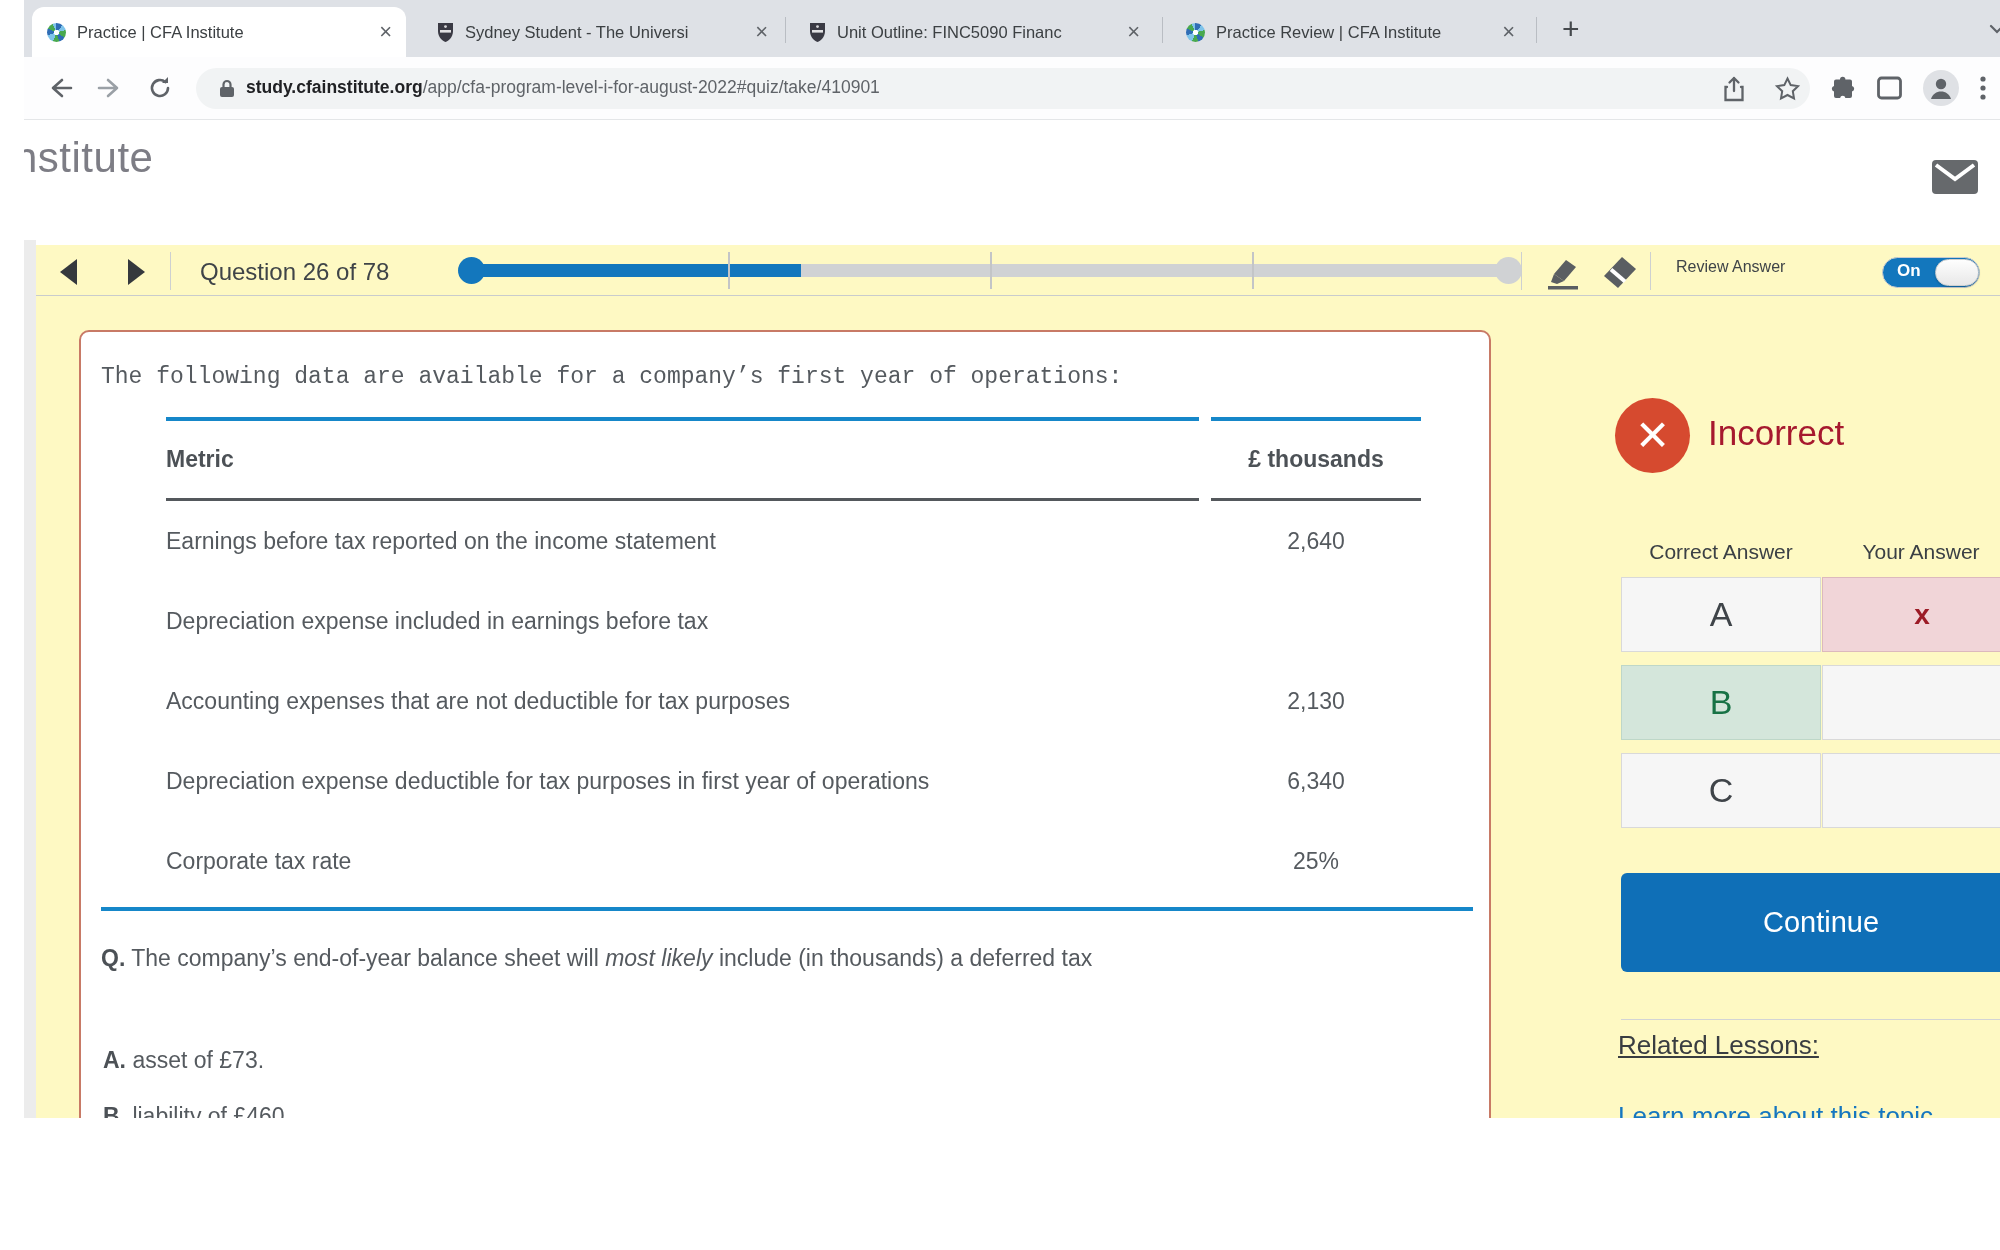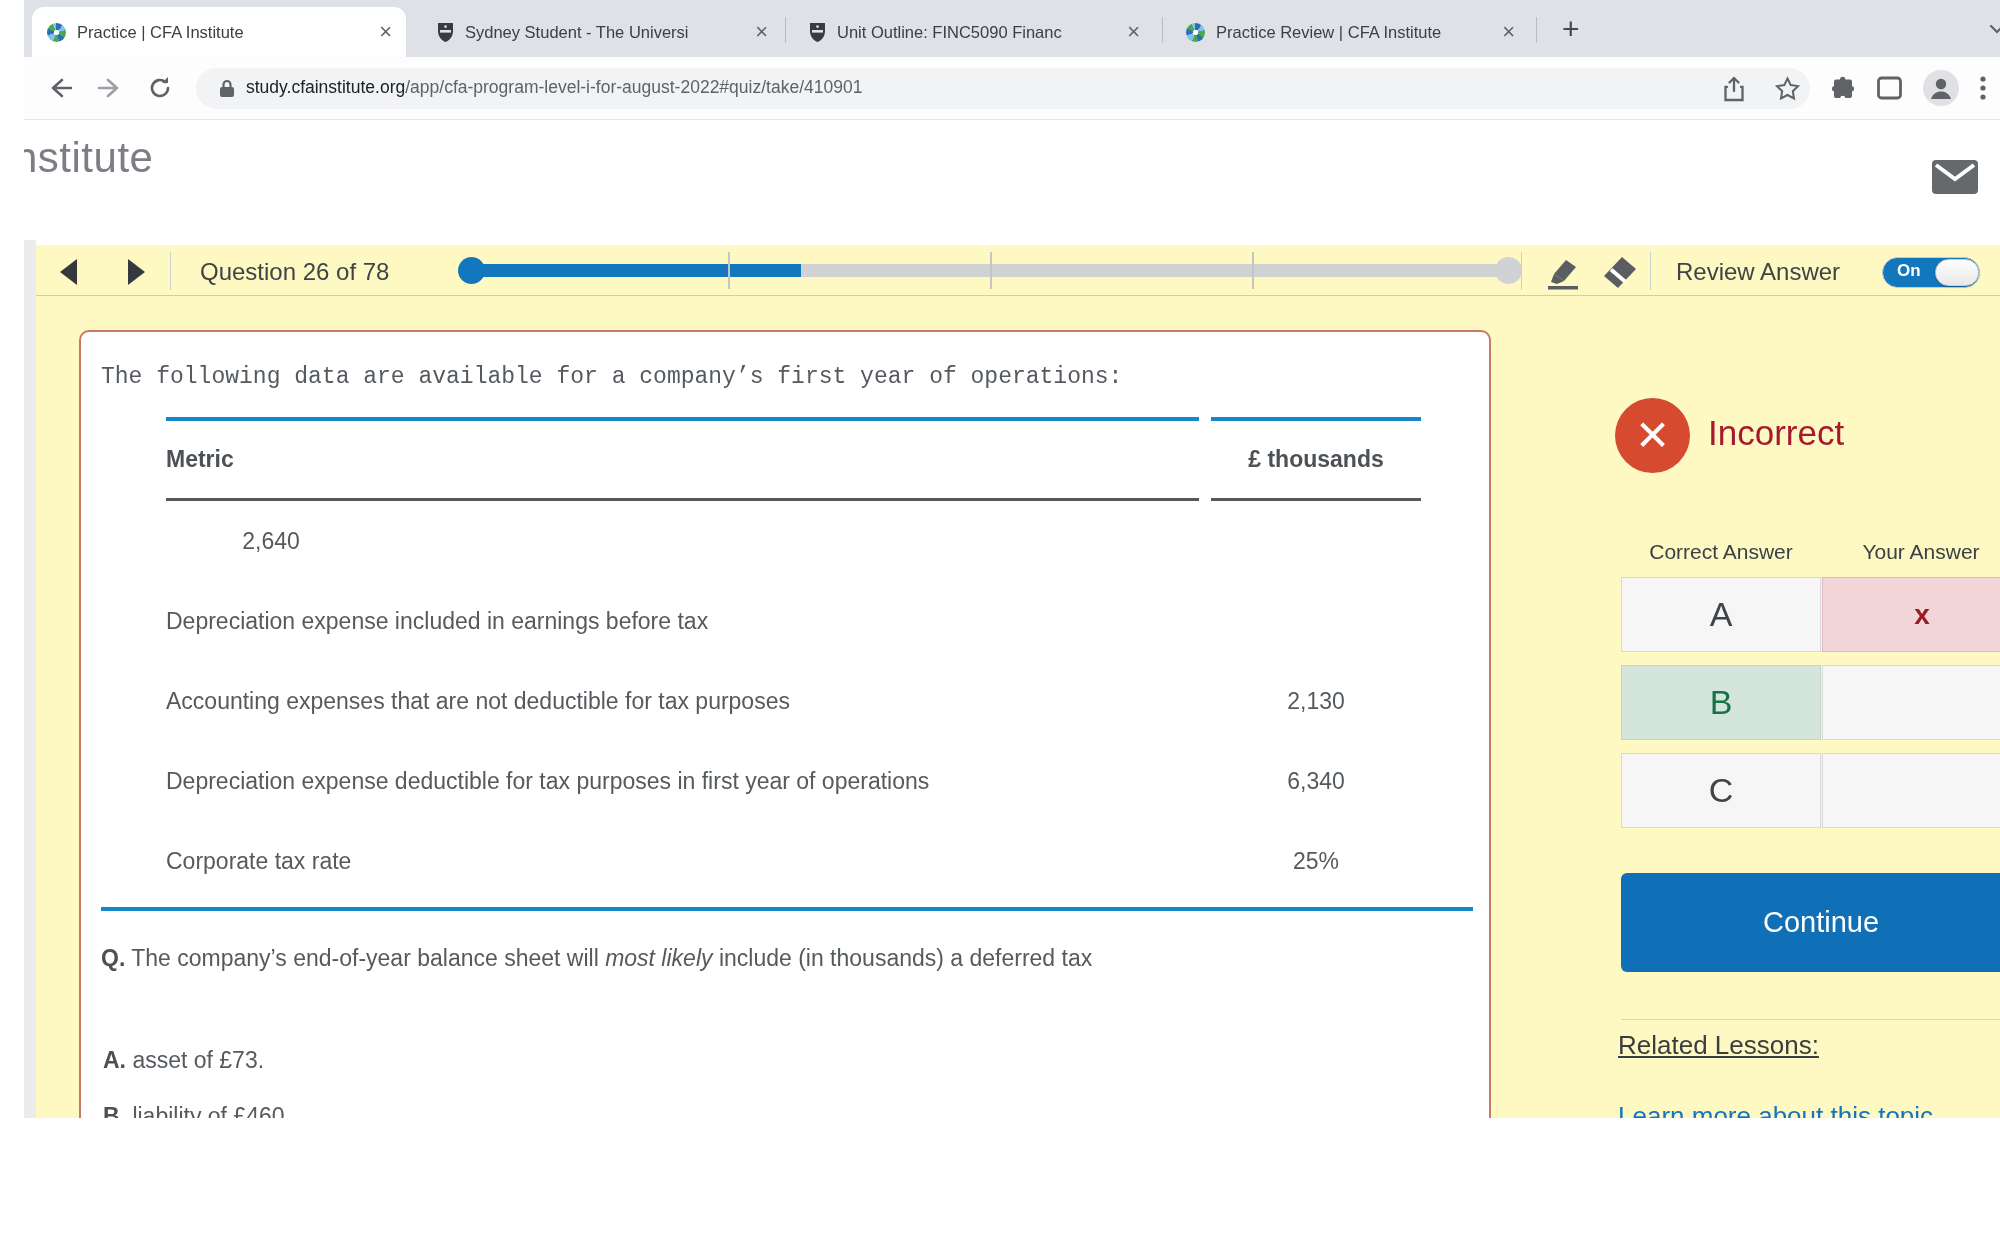--- a/index.html
+++ b/index.html
@@ -18,42 +18,42 @@
     conic-gradient(#2f6db5 0 11%,#7ec3ea 11% 21%,#49a94f 21% 34%,#2f6db5 34% 45%,#49a94f 45% 56%,#7ec3ea 56% 70%,#2f6db5 70% 82%,#49a94f 82% 93%,#7ec3ea 93% 100%);}
   .usyd-logo{width:17px;height:21px;flex:0 0 17px;margin:0 11px 0 15px;}
   .newtab{position:absolute;top:12px;font-size:30px;color:#45494d;font-weight:400;}
   .tabchev{position:absolute;top:18px;font-size:20px;color:#5f6368;}
 
   
   .toolbar{position:absolute;left:0;top:57px;width:2000px;height:63px;background:#fdfdfe;border-bottom:1px solid #e4e6e8;}
   .navicon{position:absolute;top:50%;transform:translateY(-50%);}
   .pill{position:absolute;left:172px;top:11px;width:1614px;height:41px;border-radius:21px;background:#f1f3f4;}
   .urltext{position:absolute;left:50px;top:9px;font-size:17.5px;white-space:nowrap;}
-  .urltext .domain{color:#202124;}
+  .urltext .domain{color:#202124;font-weight:bold;}
   .urltext .path{color:#5f6368;}
 
   
   .pageheader{position:absolute;left:0;top:120px;width:2000px;height:125px;background:#fff;}
   .brand{position:absolute;left:-10px;top:14px;font-size:42px;color:#7d7d85;font-weight:400;letter-spacing:.5px;}
   .mailbtn{position:absolute;left:1908px;top:40px;width:46px;height:34px;background:#66696c;border-radius:4px;}
   .halfcircle{position:absolute;left:1984px;top:40px;width:40px;height:40px;border-radius:50%;background:#696c6f;}
 
   
   .leftstrip{position:absolute;left:0;top:240px;width:12px;height:1010px;background:#ececec;}
   .quizline{position:absolute;left:12px;top:295px;width:1988px;height:1px;background:#c9cccd;}
   .tri-left{position:absolute;width:0;height:0;border-top:13px solid transparent;border-bottom:13px solid transparent;border-right:17px solid #35393d;}
   .tri-right{position:absolute;width:0;height:0;border-top:13px solid transparent;border-bottom:13px solid transparent;border-left:17px solid #35393d;}
   .vdiv{position:absolute;width:1px;height:38px;top:252px;background:#cdd0d1;}
   .qlabel{position:absolute;left:176px;top:258px;font-size:24px;color:#3f4448;}
   .track{position:absolute;left:442px;top:264px;width:1048px;height:13px;background:#d0d2d4;border-radius:7px;}
   .track .fill{position:absolute;left:0;top:0;height:13px;background:#1377bd;border-radius:7px 0 0 7px;}
   .track .cap-l{position:absolute;left:-8px;top:-7px;width:27px;height:27px;border-radius:50%;background:#1377bd;}
   .track .cap-r{position:absolute;right:-8px;top:-7px;width:27px;height:27px;border-radius:50%;background:#d0d2d4;}
   .track .tick{position:absolute;top:-12px;width:1.5px;height:37px;background:#c3c5c7;}
-  .reviewlabel{position:absolute;left:1652px;top:258px;font-size:24px;color:#3f4448;}
+  .reviewlabel{position:absolute;left:1652px;top:258px;font-size:16px;color:#3f4448;}
   .toggle{position:absolute;left:1858px;top:257px;width:98px;height:31px;border-radius:16px;background:#1377bd;border:1px solid #c9ccce;}
   .toggle .on{position:absolute;left:14px;top:3px;font-size:17px;font-weight:bold;color:#fff;}
   .toggle .knob{position:absolute;left:52px;top:1px;width:44px;height:27px;border-radius:14px;background:linear-gradient(#fefefe,#e8e8e8);border:1px solid #cfcfcf;box-shadow:0 1px 2px rgba(0,0,0,.25);}
 
   
   .panel{position:absolute;left:55px;top:330px;width:1412px;height:930px;background:#fff;border:2px solid #c87a66;border-radius:10px;overflow:hidden;}
   .intro{position:absolute;left:20px;top:32px;font-size:23px;color:#555a5f;font-family:Liberation Mono, monospace;}
   .qtable{position:absolute;left:85px;top:85px;width:1255px;}
   .trow{display:flex;gap:12px;}
   .trow .c1{width:1033px;}
@@ -216,20 +216,21 @@
 
   <div class="panel">
     <div class="intro">The following data are available for a company’s first year of operations:</div>
 
     <div class="qtable">
       <div class="trow thead">
         <div class="c1">Metric</div>
         <div class="c2">£ thousands</div>
       </div>
       <div class="trow drow">
+        <div class="c1">Earnings before tax reported on the income statement</div>
         <div class="c2">2,640</div>
       </div>
       <div class="trow drow">
         <div class="c1">Depreciation expense included in earnings before tax</div>
       </div>
       <div class="trow drow">
         <div class="c1">Accounting expenses that are not deductible for tax purposes</div>
         <div class="c2">2,130</div>
       </div>
       <div class="trow drow">

